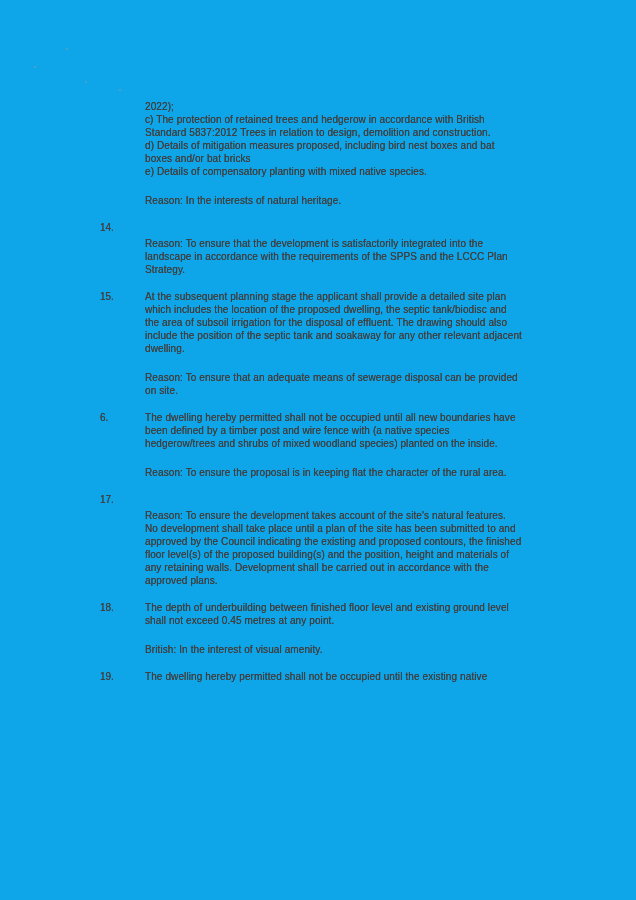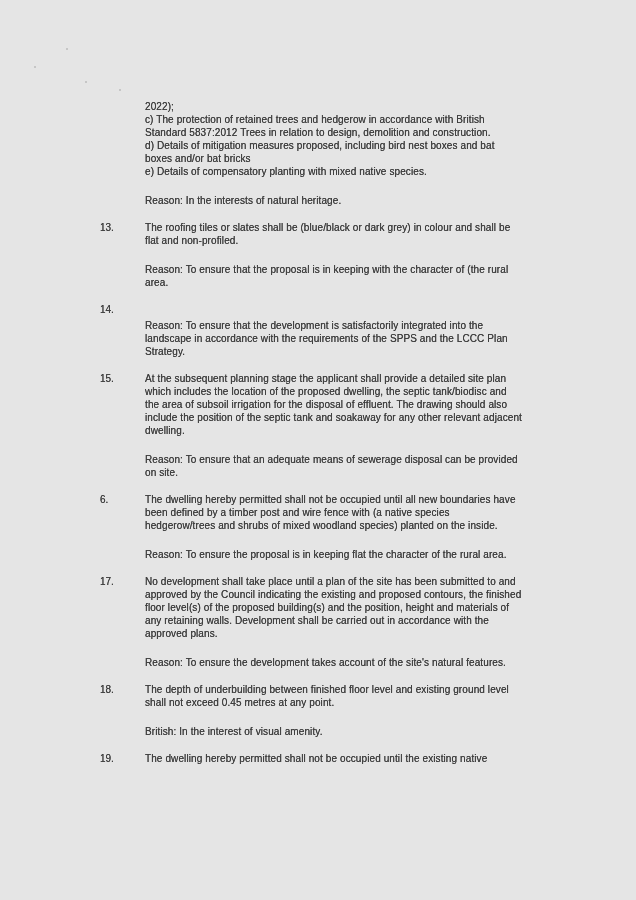--- a/index.html
+++ b/index.html
@@ -4,21 +4,21 @@
 <style>
   html, body {
     margin: 0;
     padding: 0;
     background: #ffffff;
   }
   .page {
     position: relative;
     width: 636px;
     height: 900px;
-    background: #e5e5e5;
+    background: #0ea5e9;
     overflow: hidden;
     font-family: "Liberation Sans", sans-serif;
     font-size: 10px;
     line-height: 13px;
     color: #404040;
   }
   .content {
     position: absolute;
     left: 100px;
     top: 100px;
@@ -76,29 +76,20 @@
           <p class="para">2022);
 c) The protection of retained trees and hedgerow in accordance with British
 Standard 5837:2012 Trees in relation to design, demolition and construction.
 d) Details of mitigation measures proposed, including bird nest boxes and bat
 boxes and/or bat bricks
 e) Details of compensatory planting with mixed native species.</p>
           <p class="para reason">Reason: In the interests of natural heritage.</p>
         </div>
       </div>
       <div class="condition">
-        <div class="num">13.</div>
-        <div class="body">
-          <p class="para">The roofing tiles or slates shall be (blue/black or dark grey) in colour and shall be
-flat and non-profiled.</p>
-          <p class="para reason">Reason: To ensure that the proposal is in keeping with the character of (the rural
-area.</p>
-        </div>
-      </div>
-      <div class="condition">
         <div class="num">14.</div>
         <div class="body">
           <p class="para reason">Reason: To ensure that the development is satisfactorily integrated into the
 landscape in accordance with the requirements of the SPPS and the LCCC Plan
 Strategy.</p>
         </div>
       </div>
       <div class="condition">
         <div class="num">15.</div>
         <div class="body">
@@ -116,26 +107,26 @@
         <div class="body">
           <p class="para">The dwelling hereby permitted shall not be occupied until all new boundaries have
 been defined by a timber post and wire fence with (a native species
 hedgerow/trees and shrubs of mixed woodland species) planted on the inside.</p>
           <p class="para reason">Reason: To ensure the proposal is in keeping flat the character of the rural area.</p>
         </div>
       </div>
       <div class="condition">
         <div class="num">17.</div>
         <div class="body">
+          <p class="para reason">Reason: To ensure the development takes account of the site's natural features.</p>
           <p class="para">No development shall take place until a plan of the site has been submitted to and
 approved by the Council indicating the existing and proposed contours, the finished
 floor level(s) of the proposed building(s) and the position, height and materials of
 any retaining walls.  Development shall be carried out in accordance with the
 approved plans.</p>
-          <p class="para reason">Reason: To ensure the development takes account of the site's natural features.</p>
         </div>
       </div>
       <div class="condition">
         <div class="num">18.</div>
         <div class="body">
           <p class="para">The depth of underbuilding between finished floor level and existing ground level
 shall not exceed 0.45 metres at any point.</p>
           <p class="para reason">British: In the interest of visual amenity.</p>
         </div>
       </div>

